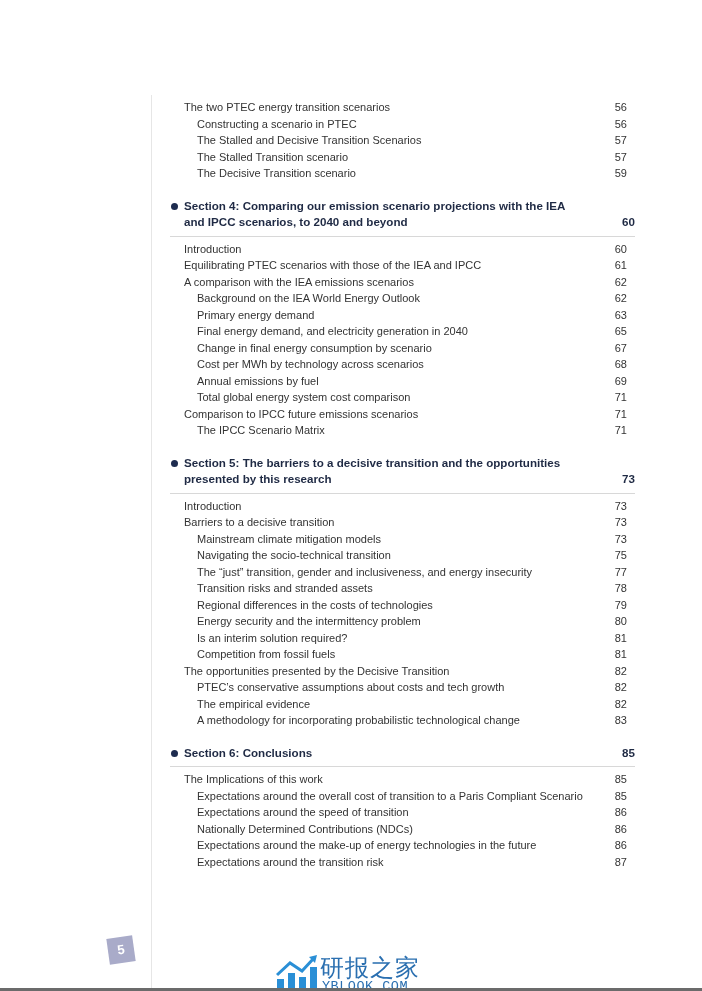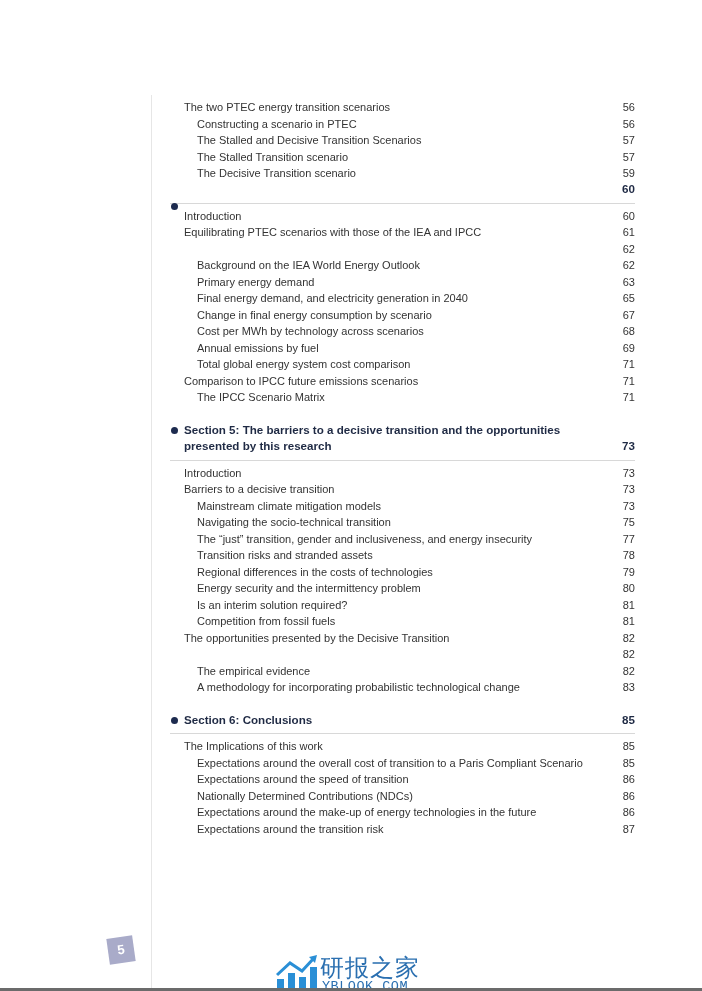--- a/index.html
+++ b/index.html
@@ -6,21 +6,21 @@
   body {
     width: 702px; height: 991px; background: #ffffff; position: relative; overflow: hidden;
     font-family: "Liberation Sans", sans-serif; color: #2a2a2a;
   }
   .vline { position: absolute; left: 151px; top: 95px; width: 1px; height: 896px; background: #e6e6e6; }
   .bottom-bar { position: absolute; left: 0; right: 0; bottom: 0; height: 3px; background: #6b6b6b; }
   .toc { position: absolute; left: 170px; top: 99px; width: 465px; }
   .row { position: relative; height: 16.5px; line-height: 16.5px; font-size: 11px; color: #333; }
   .row .label { position: absolute; left: 14px; white-space: nowrap; }
   .row.l2 .label { left: 27px; }
-  .row .page { position: absolute; right: 0; margin-left: 7px; }
+  .row .page { position: absolute; right: 8px; margin-left: 7px; }
   .section { position: relative; margin-top: 16px; padding-bottom: 5px; border-bottom: 1px solid #d8d8d8; margin-bottom: 4px; }
   .section .title { margin-left: 14px; font-size: 11.6px; font-weight: bold; color: #1f2a44; line-height: 16.5px; width: 400px; }
   .section .bullet { position: absolute; left: 1px; top: 5px; width: 7px; height: 7px; border-radius: 50%; background: #1d2b4f; }
   .section .spage { position: absolute; right: 0; bottom: 5px; font-size: 11.6px; font-weight: bold; color: #1f2a44; line-height: 16.5px; }
   .pagenum { position: absolute; left: 108px; top: 937px; width: 26px; height: 26px; background: #a9abc9; color: #fff;
     font-size: 13px; font-weight: bold; text-align: center; line-height: 26px; transform: rotate(-8deg); }
   .wm { position: absolute; left: 276px; top: 940px; width: 160px; height: 45px; margin-top: 12px; }
   .wm .cn { position: absolute; left: 44px; top: 0; font-size: 24px; color: #2a6fb0; letter-spacing: 1px; font-family: "DejaVu Sans", sans-serif; }
   .wm .en { position: absolute; left: 46px; top: 27px; font-size: 13.5px; color: #2a6fb0; letter-spacing: 0.5px; font-family: Liberation Mono, monospace; }
 </style>
@@ -45,31 +45,33 @@
     <div class="row l2">
       <span class="label">The Stalled Transition scenario</span>
       <span class="page">57</span>
     </div>
     <div class="row l2">
       <span class="label">The Decisive Transition scenario</span>
       <span class="page">59</span>
     </div>
     <div class="section">
       <span class="bullet"></span>
+      <div class="title">Section 4: Comparing our emission scenario projections with the IEA and IPCC scenarios, to 2040 and beyond</div>
       <span class="spage">60</span>
     </div>
     <div class="row">
       <span class="label">Introduction</span>
       <span class="page">60</span>
     </div>
     <div class="row">
       <span class="label">Equilibrating PTEC scenarios with those of the IEA and IPCC</span>
       <span class="page">61</span>
     </div>
     <div class="row">
+      <span class="label">A comparison with the IEA emissions scenarios</span>
       <span class="page">62</span>
     </div>
     <div class="row l2">
       <span class="label">Background on the IEA World Energy Outlook</span>
       <span class="page">62</span>
     </div>
     <div class="row l2">
       <span class="label">Primary energy demand</span>
       <span class="page">63</span>
     </div>
@@ -144,20 +146,21 @@
     </div>
     <div class="row l2">
       <span class="label">Competition from fossil fuels</span>
       <span class="page">81</span>
     </div>
     <div class="row">
       <span class="label">The opportunities presented by the Decisive Transition</span>
       <span class="page">82</span>
     </div>
     <div class="row l2">
+      <span class="label">PTEC’s conservative assumptions about costs and tech growth</span>
       <span class="page">82</span>
     </div>
     <div class="row l2">
       <span class="label">The empirical evidence</span>
       <span class="page">82</span>
     </div>
     <div class="row l2">
       <span class="label">A methodology for incorporating probabilistic technological change</span>
       <span class="page">83</span>
     </div>

